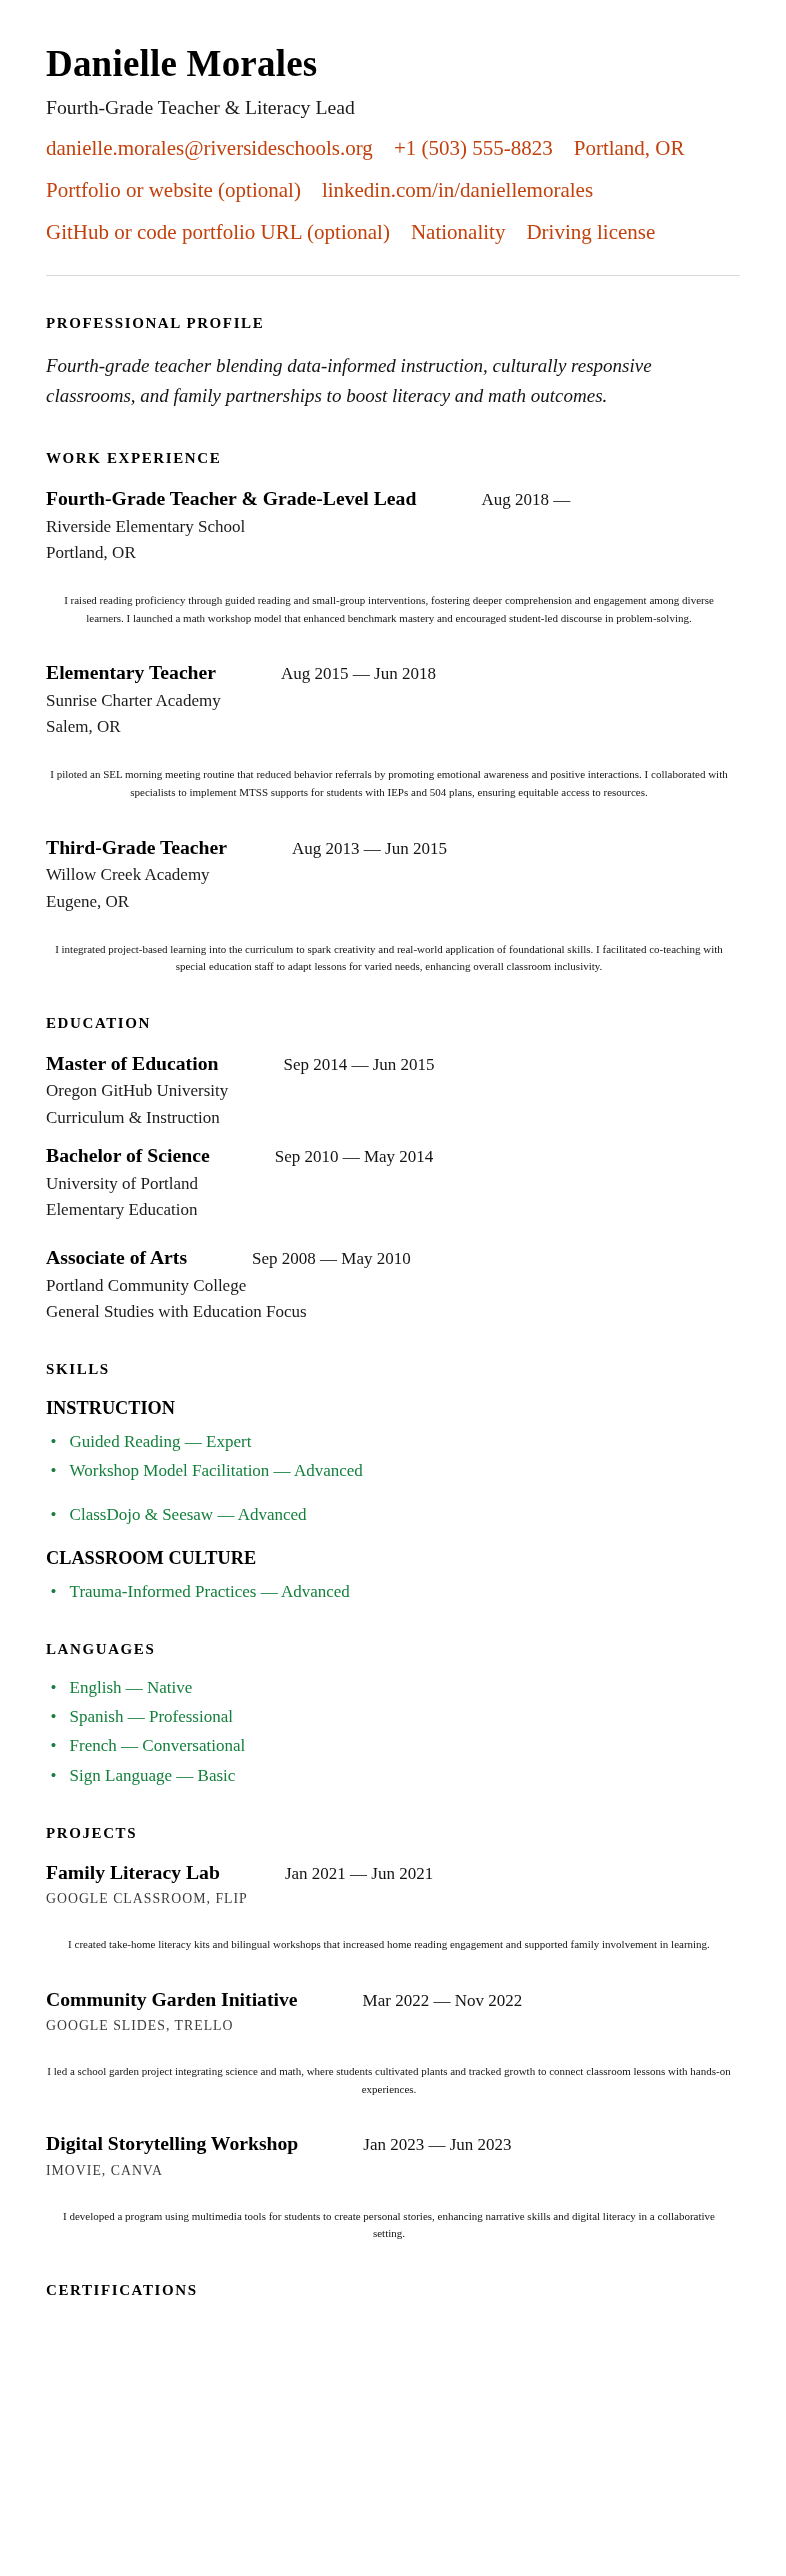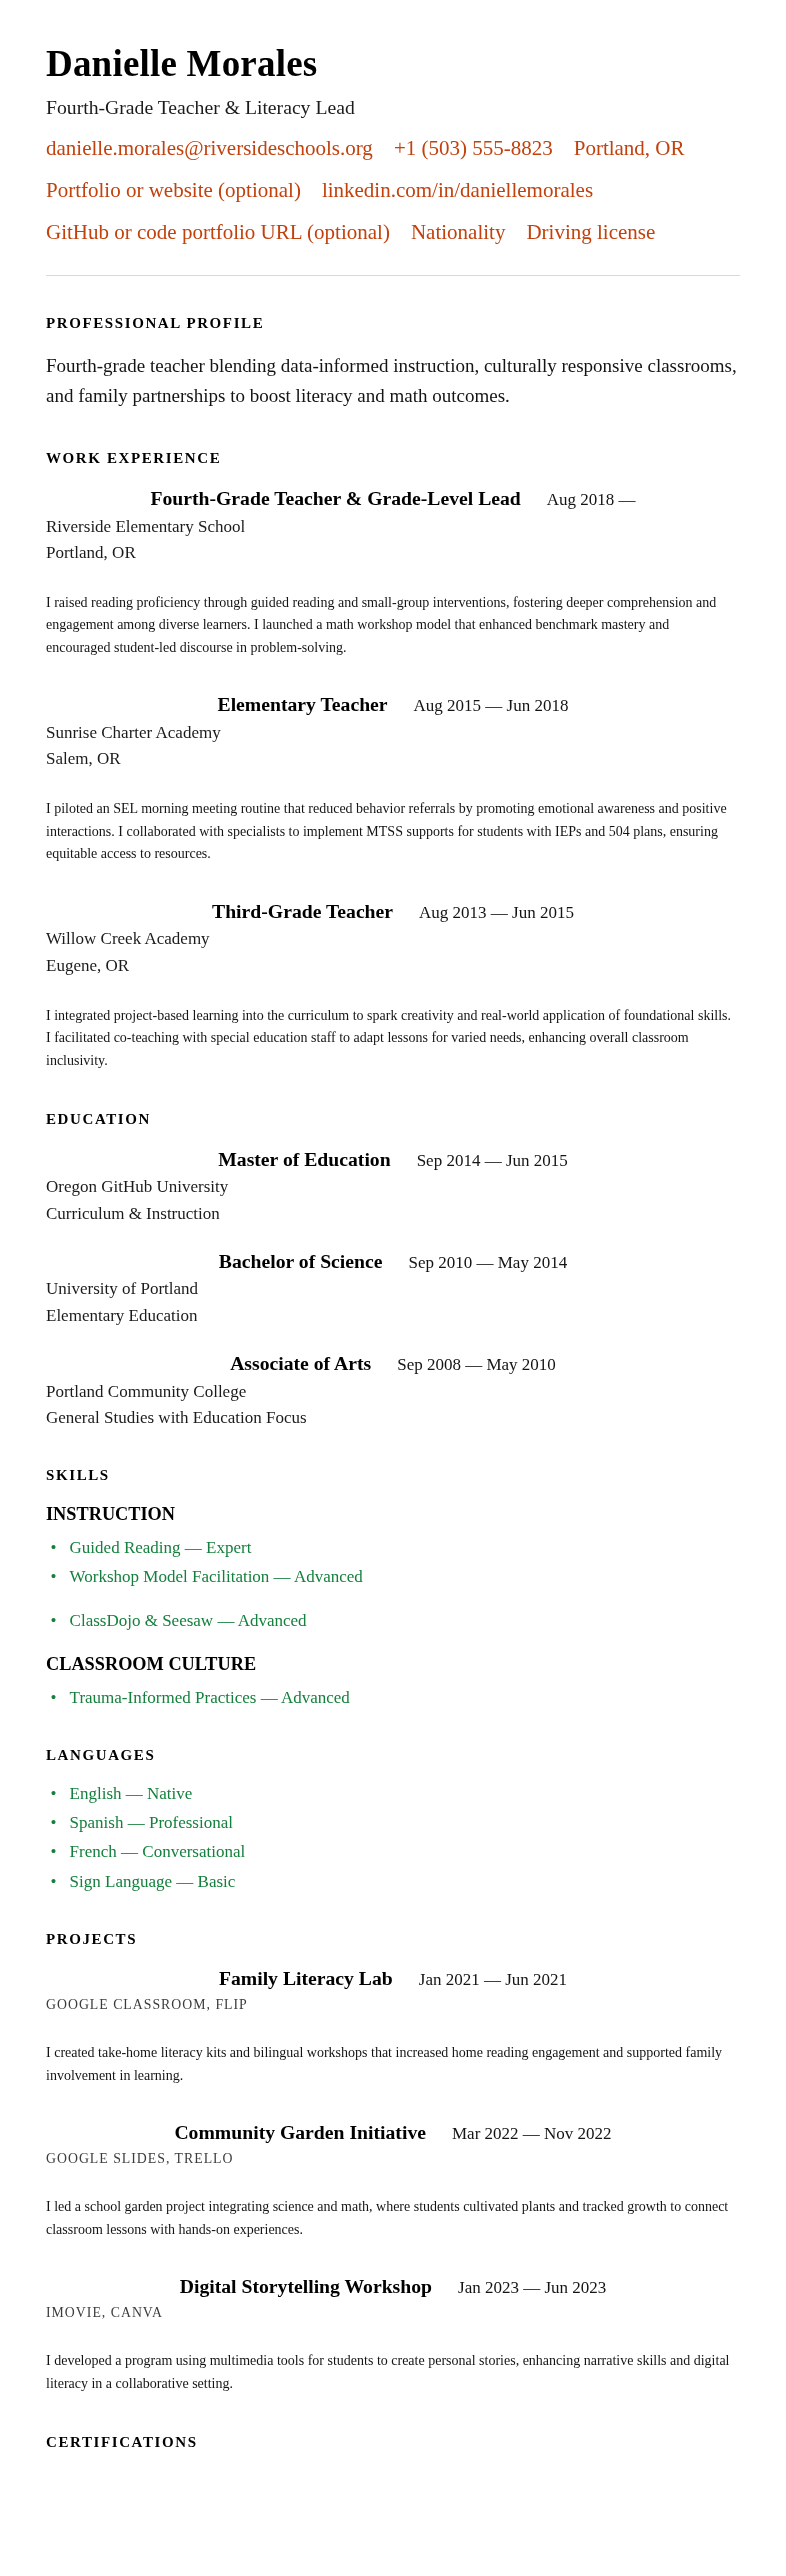--- a/index.html
+++ b/index.html
@@ -51,52 +51,55 @@
     font-weight: 700;
     letter-spacing: 1.6px;
     margin: 0 0 19.7px 0;
     color: #000000;
   }
   .profile-text {
     font-size: 19px;
     line-height: 1.58;
     margin: 0;
     max-width: 694px;
+    font-style: italic;
   }
 
   
   .entry { margin-bottom: 34px; }
   .entry:last-child { margin-bottom: 0; }
   .entry-head {
     display: flex;
-    justify-content: center;
+    justify-content: flex-start;
     align-items: baseline;
+    gap: 39px;
   }
   .entry-title {
     font-size: 19.7px;
     font-weight: 700;
     margin: 0;
     color: #000000;
   }
   .entry-dates {
     font-size: 17px;
     white-space: nowrap;
     margin-left: 26px;
     color: #141414;
   }
   .entry-sub {
     font-size: 17px;
     margin-top: 6.6px;
     color: #1b1b1b;
   }
   .entry-desc {
-    font-size: 14px;
+    font-size: 11px;
     line-height: 1.6;
     margin: 29px 8px 0 0;
     max-width: 701px;
+    text-align: center;
   }
   .tools-line {
     font-size: 13.8px;
     letter-spacing: 1px;
     margin-top: 7.2px;
     color: #3c3c3c;
   }
 
   
   .skill-group { margin-bottom: 23.6px; }
@@ -191,21 +194,21 @@
       </div>
       <div class="entry-sub">Willow Creek Academy</div>
       <div class="entry-sub">Eugene, OR</div>
       <p class="entry-desc">I integrated project-based learning into the curriculum to spark creativity and real-world application of foundational skills. I facilitated co-teaching with special education staff to adapt lessons for varied needs, enhancing overall classroom inclusivity.</p>
     </article>
   </section>
 
   <section class="section">
     <h2 class="section-heading">EDUCATION</h2>
 
-    <article class="entry" style="margin-bottom:26px">
+    <article class="entry" style="margin-bottom:16px">
       <div class="entry-head">
         <h3 class="entry-title">Master of Education</h3>
         <span class="entry-dates">Sep 2014 — Jun 2015</span>
       </div>
       <div class="entry-sub">Oregon GitHub University</div>
       <div class="entry-sub">Curriculum &amp; Instruction</div>
     </article>
 
     <article class="entry" style="margin-bottom:26px">
       <div class="entry-head">

